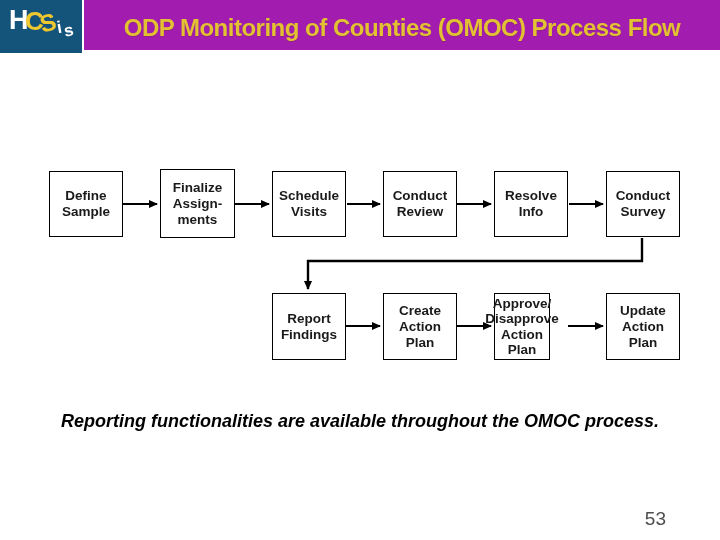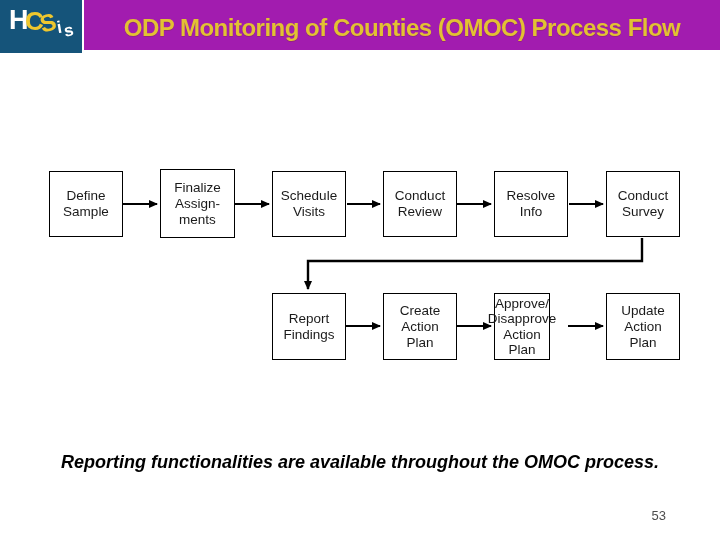--- a/index.html
+++ b/index.html
@@ -42,21 +42,21 @@
     padding-top: 6px;
     font-size: 24px;
     font-weight: bold;
     letter-spacing: -0.5px;
     color: #E2C133;
     text-shadow: 0 1px 0 rgba(90,60,0,0.25);
     white-space: nowrap;
   }
 
   
-  .flow-layer { position: absolute; left: 0; top: 0; width: 720px; height: 540px; }
+  .flow-layer { position: absolute; left: 0; top: 0; width: 720px; height: 540px; font-weight: bold; }
   .arrow-svg { position: absolute; left: 0; top: 0; pointer-events: none; z-index: 1; }
   .fbox {
     position: absolute;
     box-sizing: border-box;
     background: #ffffff;
     border: 1.5px solid #000000;
     display: flex;
     align-items: center;
     justify-content: center;
     text-align: center;
@@ -72,26 +72,25 @@
   
   .caption {
     position: absolute;
     left: 0; top: 411px;
     width: 720px;
     text-align: center;
     font-size: 18px;
     font-weight: bold;
     font-style: italic;
     color: #000000;
-    margin-top: 41px;
   }
   .page-number {
     position: absolute;
     right: 54px; top: 508px;
-    font-size: 13px;
+    font-size: 19px;
     color: #4d4d4d;
     padding-left: 28px;
   }
 </style>
 </head>
 <body>
 
 <div class="slide">
 
   <div class="logo-block">

